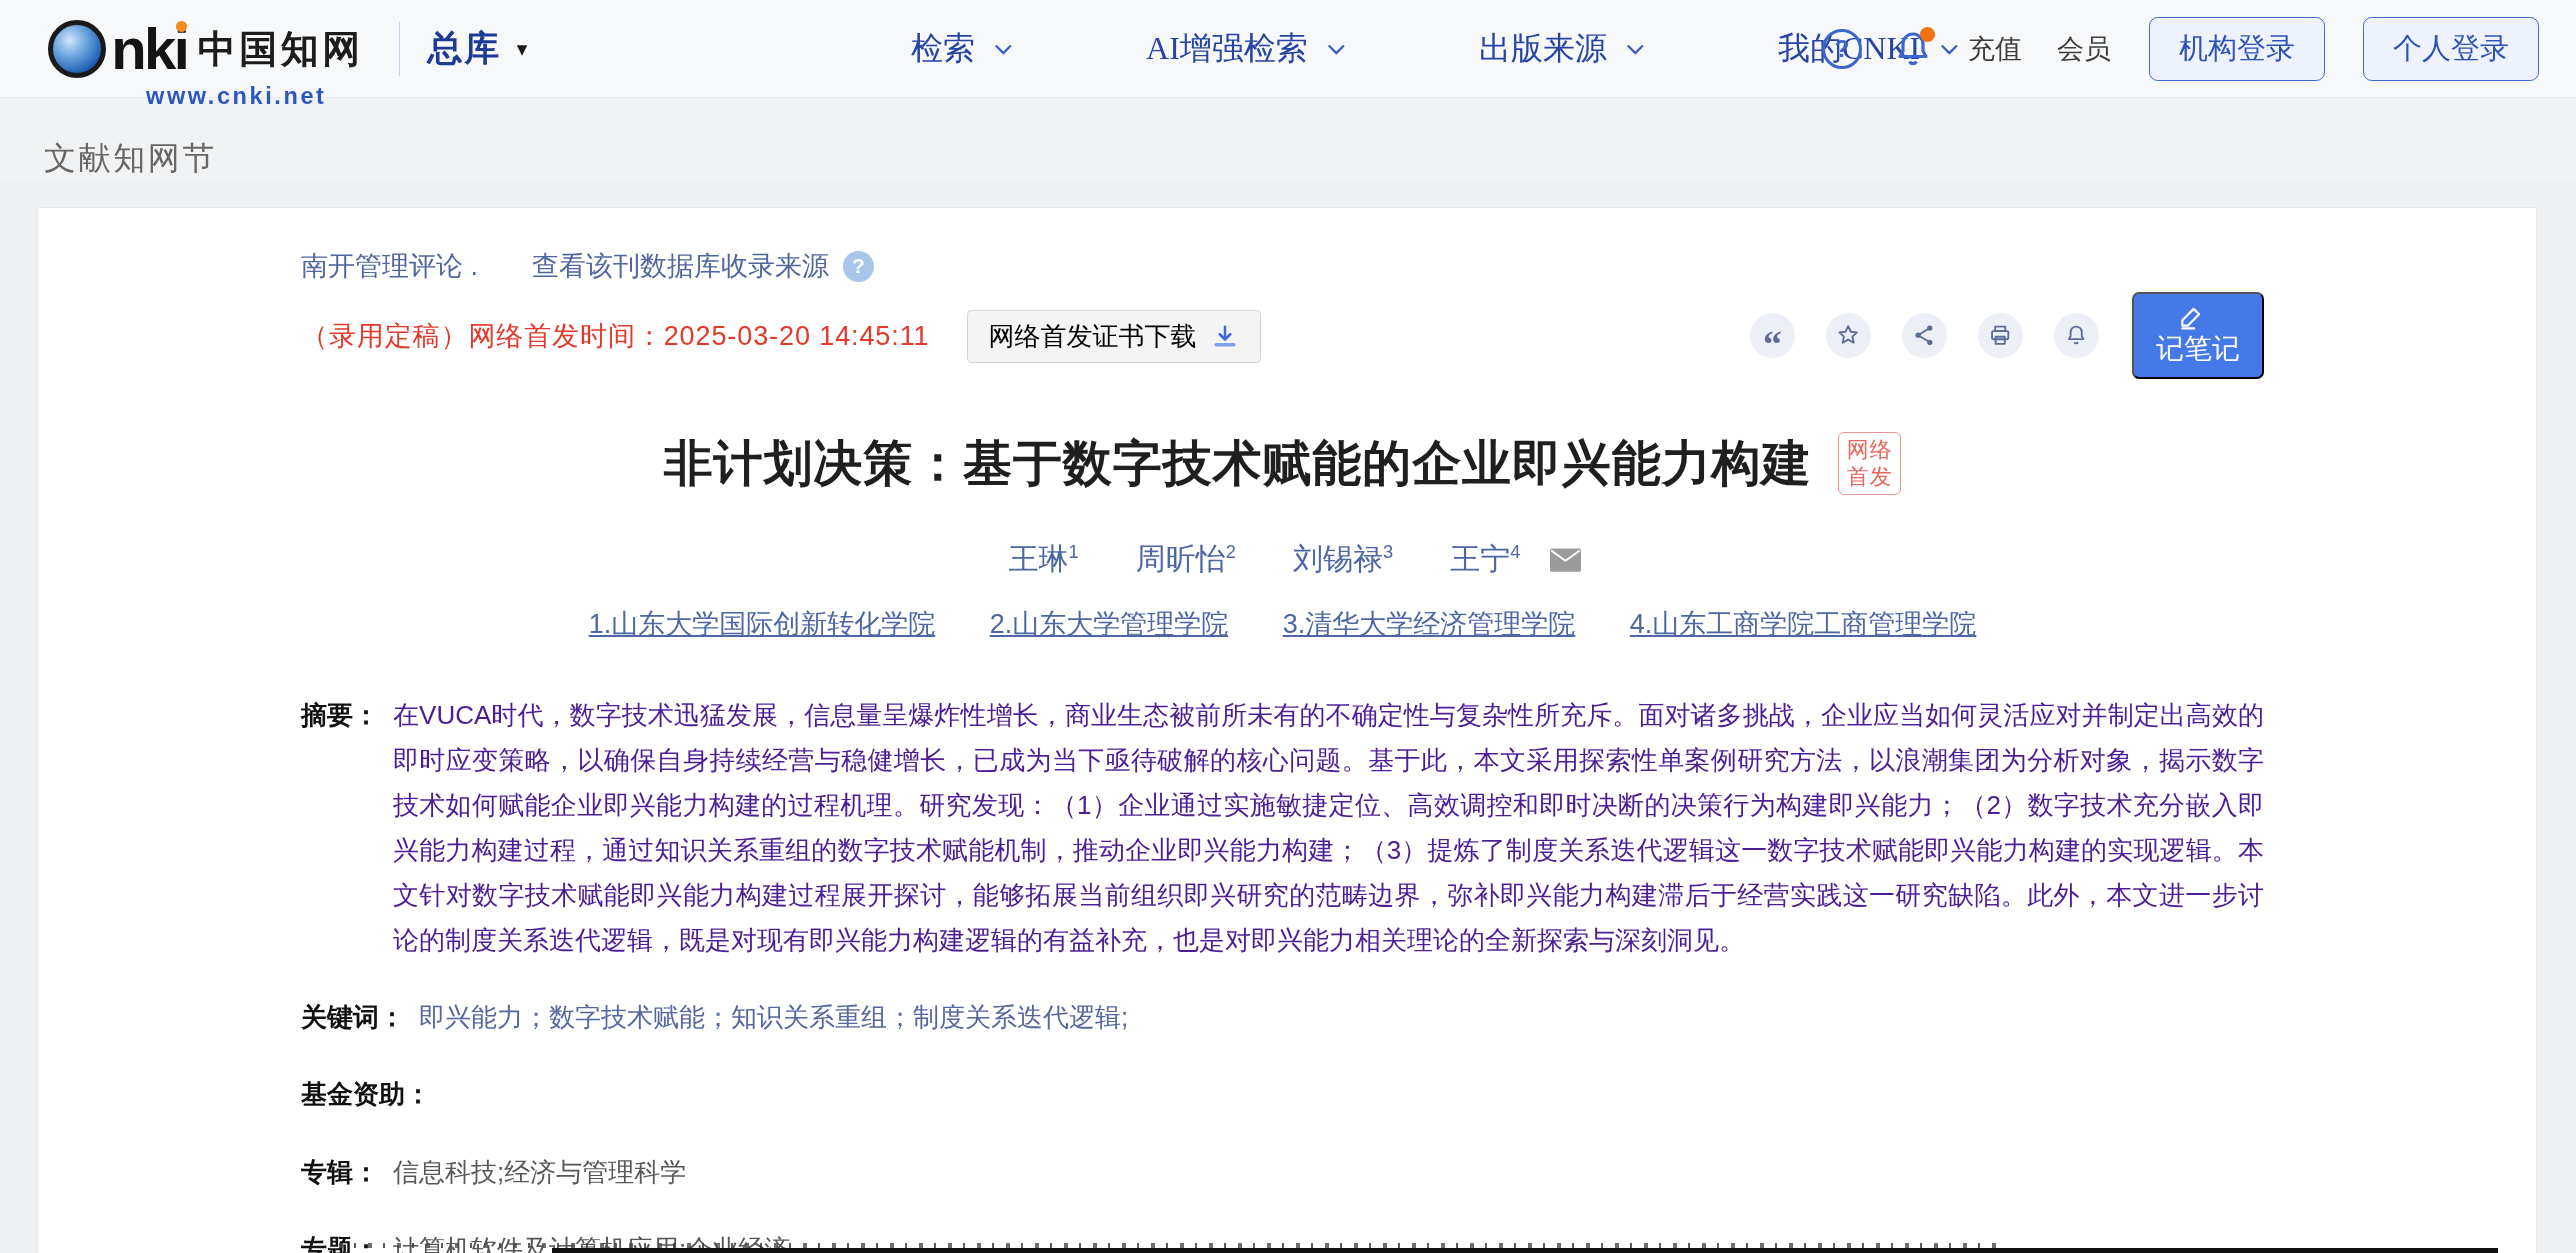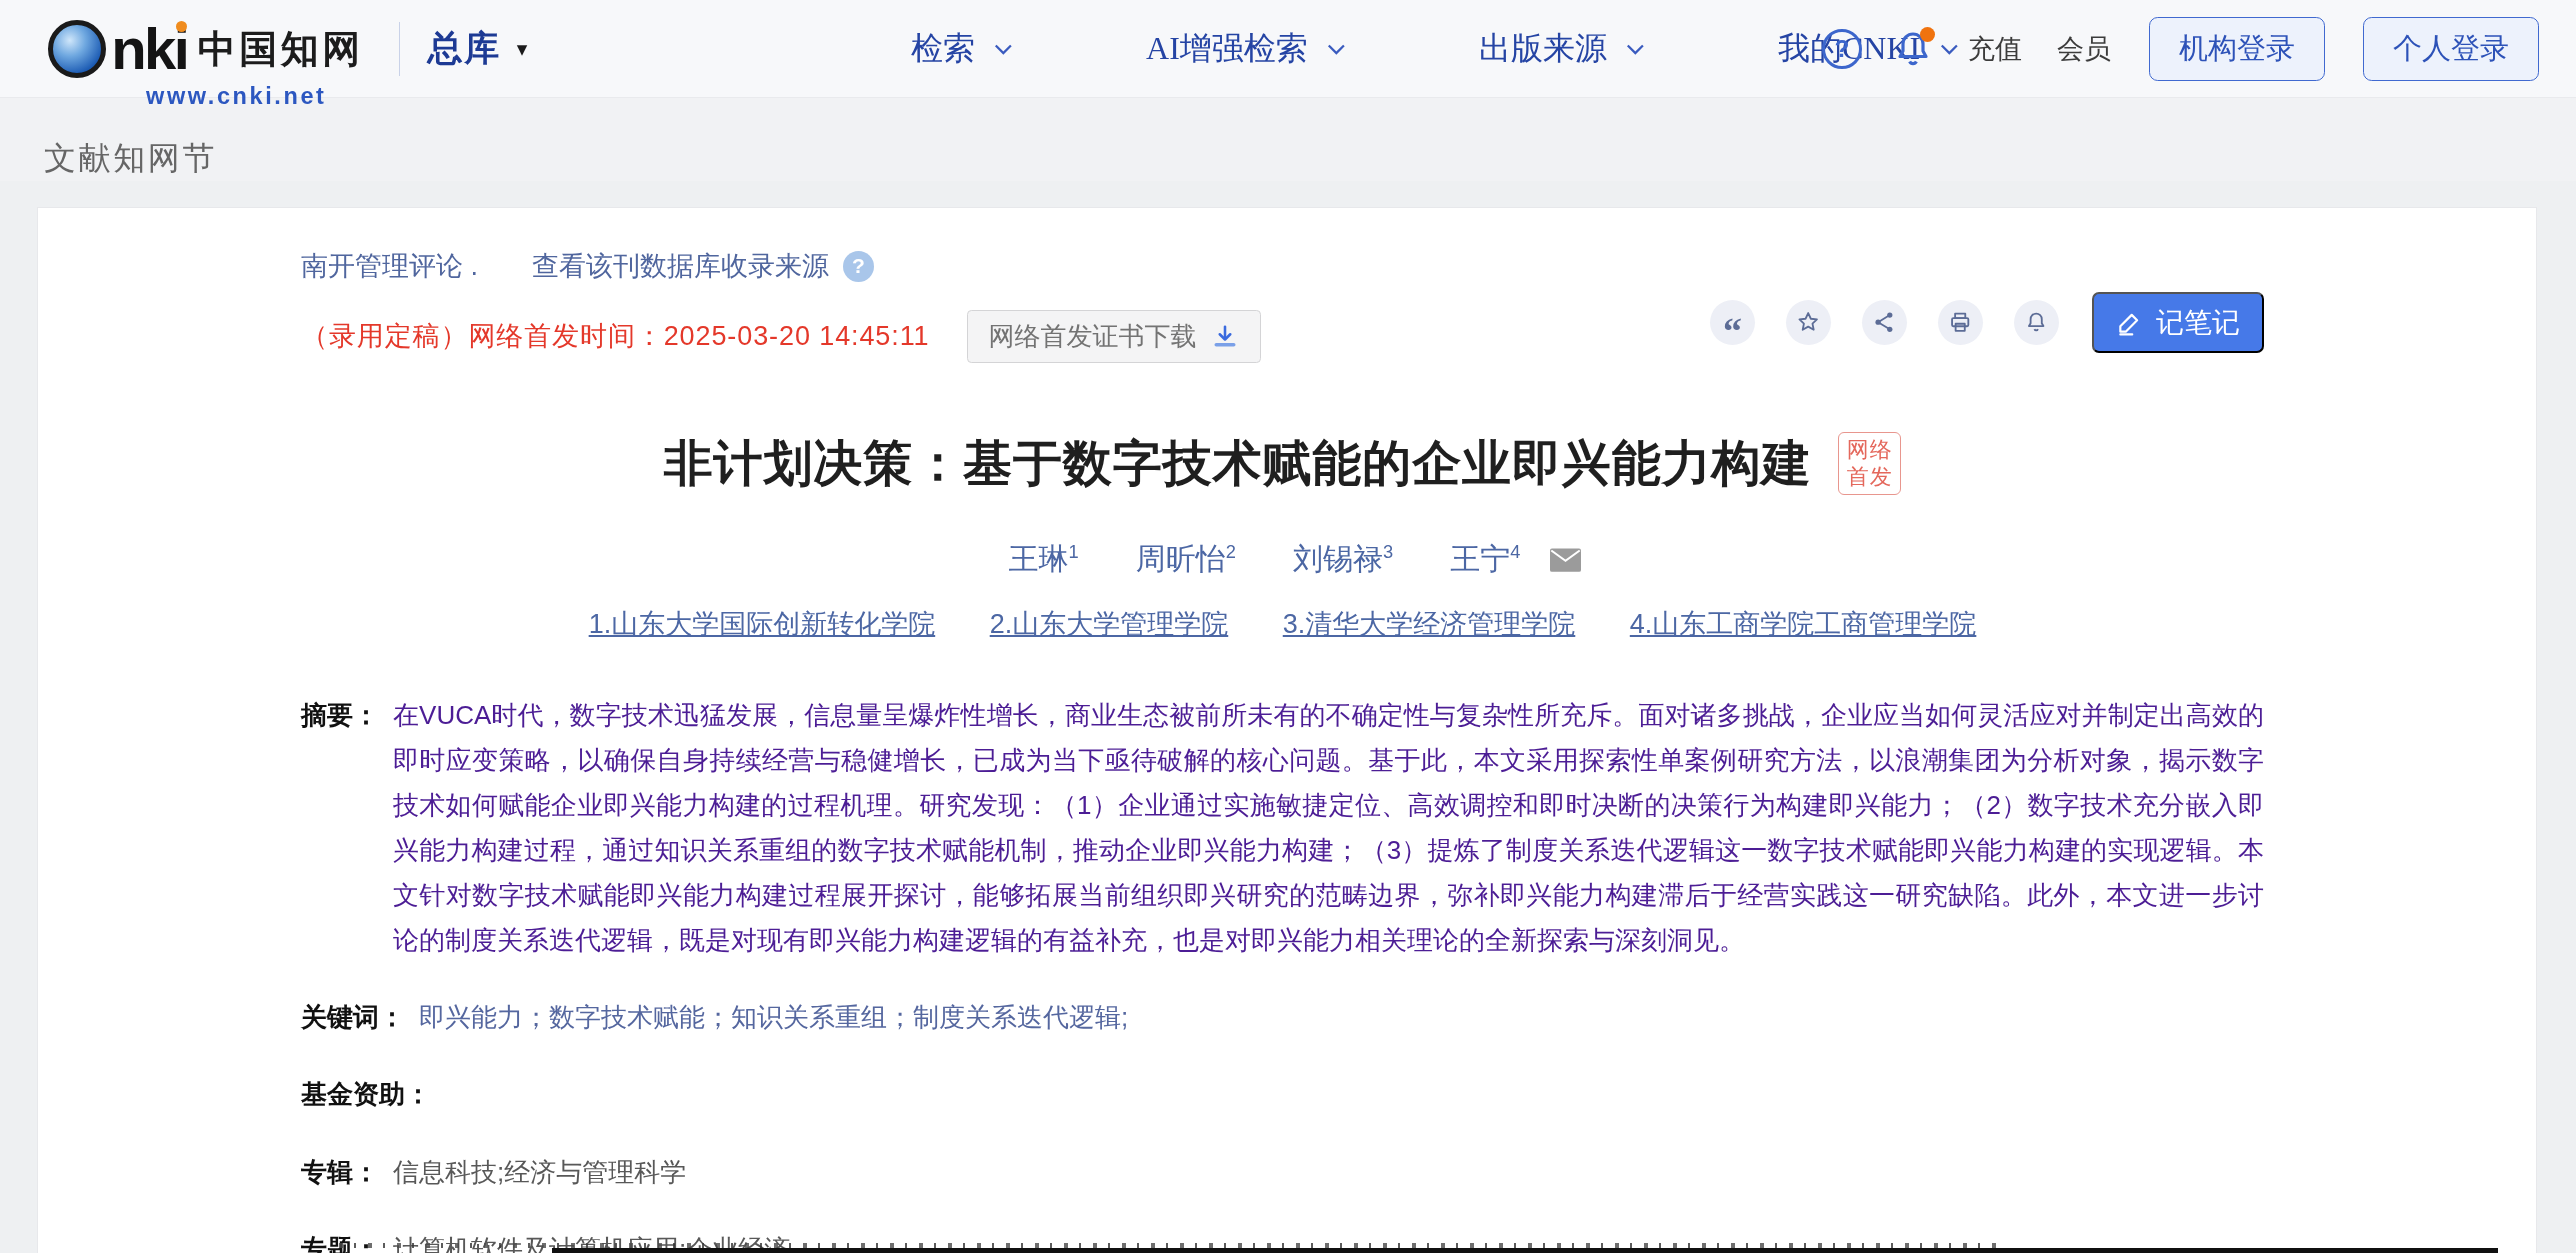--- a/index.html
+++ b/index.html
@@ -89,35 +89,35 @@
     width:31px; height:31px; border-radius:50%; background:#a9c6ea; color:#fff;
     font-size:21px; font-weight:700; display:inline-flex; align-items:center; justify-content:center;
     margin-left:14px; cursor:pointer;
   }
 
   .pub-row { margin-top:26px; display:flex; align-items:center; }
   .pub-status { color:#e4382a; font-size:27px; letter-spacing:0.9px; }
   .cert-btn {
     margin-left:37px; display:inline-flex; align-items:center;
     background:#f4f4f5; border:0.9px solid #d4d4d6; border-radius:4.4px;
-    padding:7.8px 21px; font-size:26px; color:#737373; cursor:pointer;
+    padding:7.8px 21px; font-size:26px; color:#000000; cursor:pointer;
   }
   .cert-btn svg { width:28px; height:28px; margin-left:14px; }
 
   .action-row { position:absolute; right:272px; top:84px; display:flex; align-items:center; }
   .act-circle {
     width:45px; height:45px; border-radius:50%; background:#edeff6; color:#5c6c96;
     display:flex; align-items:center; justify-content:center; margin-left:31px; cursor:pointer;
   }
   .act-circle:first-child { margin-left:0; }
   .act-circle svg { width:24.4px; height:24.4px; }
   .quote-glyph { font-family:"Liberation Serif", serif; font-size:38px; font-weight:700; line-height:0; padding-top:17.4px; }
   .note-btn {
     margin-left:33px; display:inline-flex; align-items:center; background:#4679e8; color:#fff;
-    border-radius:7px; padding:9.6px 22px; font-size:28px; cursor:pointer;
+    border-radius:7px; padding:9.6px 22px; font-size:28px; cursor:pointer;flex-direction:column;
   }
   .note-btn svg { width:26px; height:26px; margin-right:14px; }
 
   .title-row { margin-top:68px; text-align:center; }
   .article-title {
     display:inline; font-size:49px; font-weight:600; color:#1f1f1f; letter-spacing:0.9px;
     vertical-align:middle;
   }
   .fp-badge {
     display:inline-block; vertical-align:middle; margin-left:22.7px;

